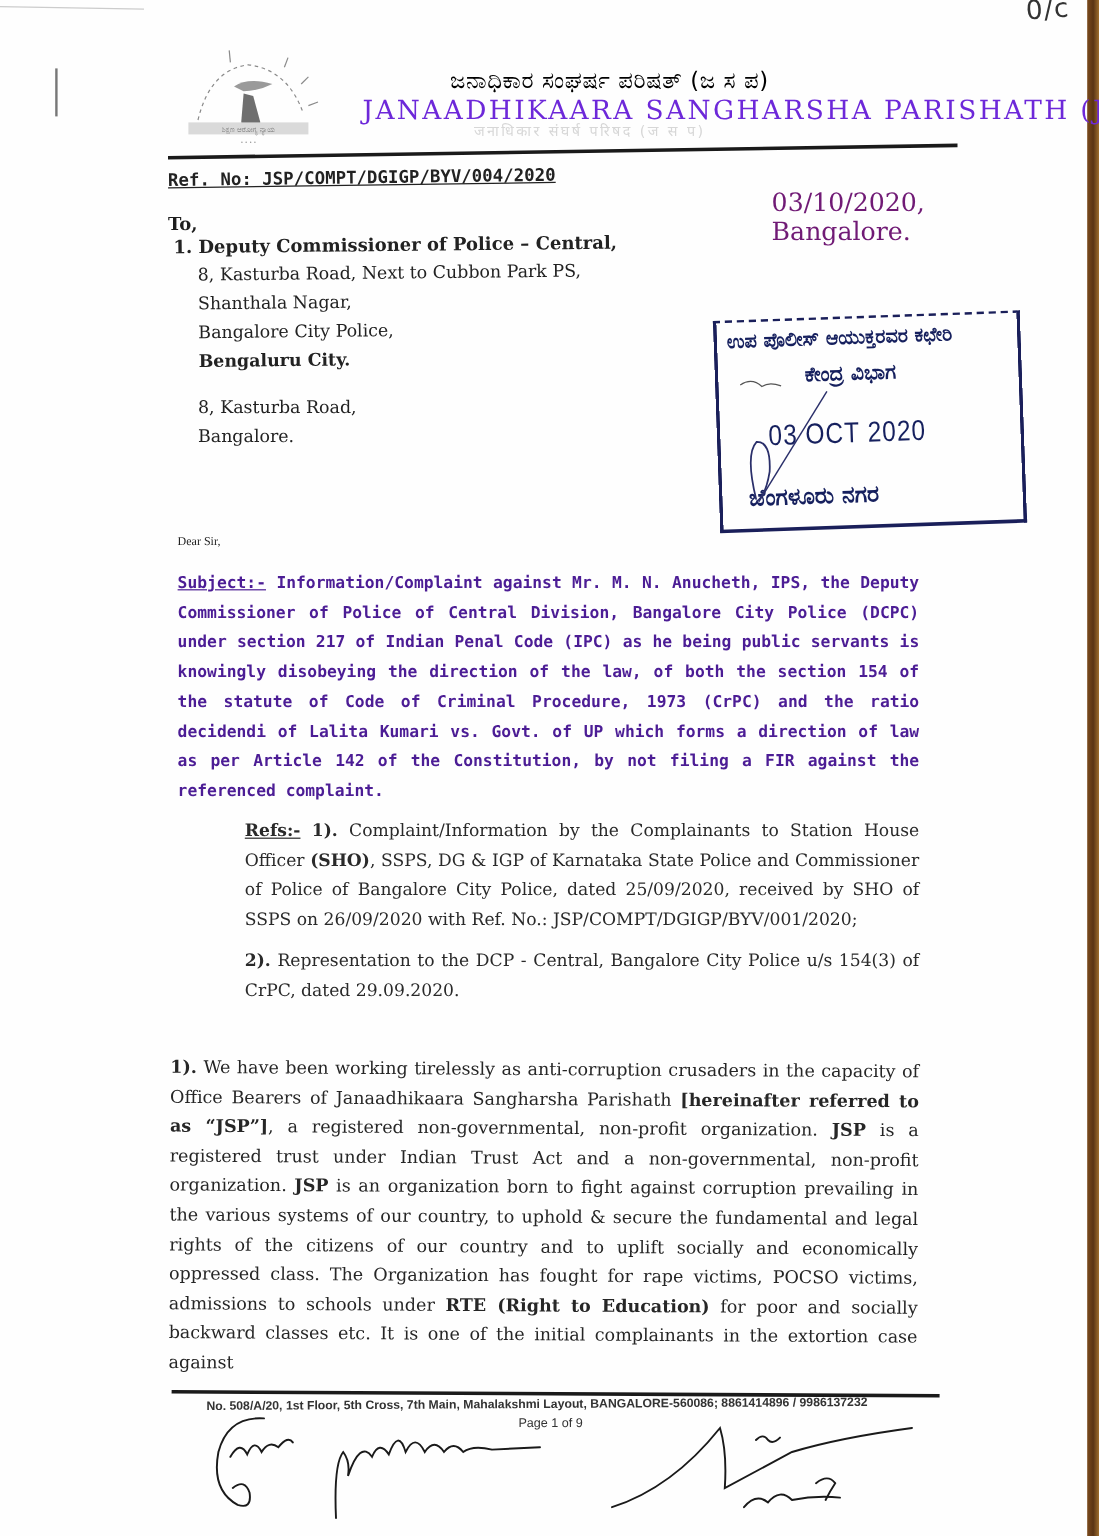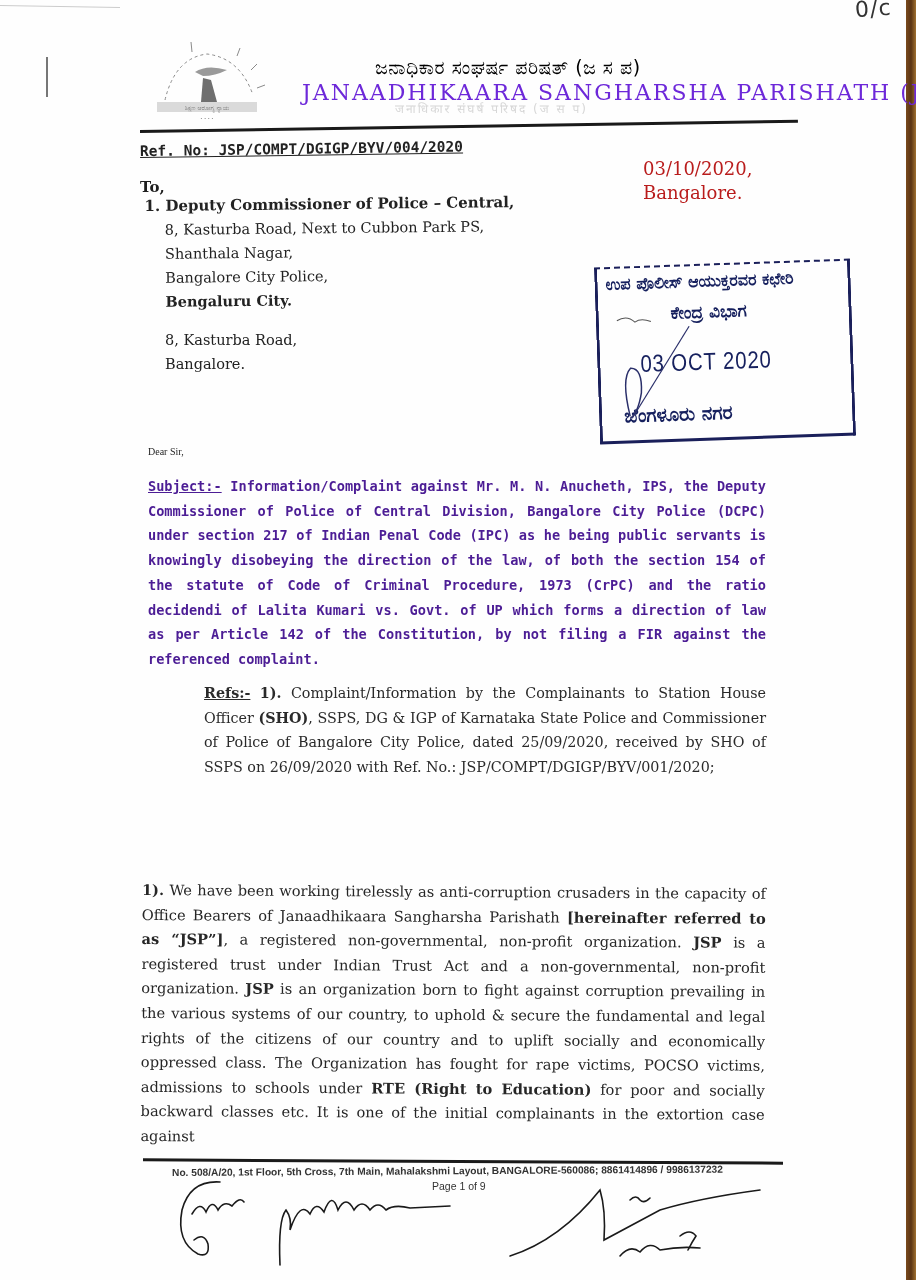--- a/index.html
+++ b/index.html
@@ -41,21 +41,21 @@
     position: absolute; left: 140px; top: 130px; width: 658px; height: 3px; background: #1a1a1a;
     transform: rotate(-0.9deg); transform-origin: left center;
   }
 
   
   .ref-no {
     position: absolute; left: 140px; top: 143px; font-family: "DejaVu Sans Mono", monospace;
     font-weight: bold; font-size: 14.5px; text-decoration: underline; color: #222;
     transform: rotate(-0.8deg); transform-origin: left center;
   }
-  .date-block { position: absolute; left: 643px; top: 157px; font-size: 18px; line-height: 24px; color: #b91c1c; }
+  .date-block { position: absolute; left: 643px; top: 157px; font-size: 21px; line-height: 24px; color: #701a75; }
   .to-label { position: absolute; left: 140px; top: 178px; font-weight: bold; font-size: 15px; }
   .addr { position: absolute; left: 145px; font-size: 14.5px; line-height: 24px; color: #222; }
   .addr .head { font-weight: bold; font-size: 15px; }
   .addr .line { padding-left: 20px; }
   .addr .line.bold { font-weight: bold; }
   .addr1 { top: 194px; transform: rotate(-0.6deg); transform-origin: left center; }
   .addr2 { top: 328px; }
   .dear { position: absolute; left: 148px; top: 446px; font-size: 10px; font-family: Liberation Serif, serif; }
 
   
@@ -173,20 +173,21 @@
       <path d="M18 52 Q28 46 36 54 Q42 50 52 54" stroke="#555" stroke-width="1" fill="none"></path>
     </svg>
   </div>
 
   <div class="dear">Dear Sir,</div>
 
   <div class="subject"><span class="label">Subject:-</span><span> Information/Complaint against Mr. M. N. Anucheth, IPS, the Deputy Commissioner of Police of Central Division, Bangalore City Police (DCPC) under section 217 of Indian Penal Code (IPC) as he being public servants is knowingly disobeying the direction of the law, of both the section 154 of the statute of Code of Criminal Procedure, 1973 (CrPC) and the ratio decidendi of Lalita Kumari vs. Govt. of UP which forms a direction of law as per Article 142 of the Constitution, by not filing a FIR against the referenced complaint.</span></div>
 
   <div class="refs">
     <div><span class="label">Refs:-</span> <b>1).</b><span> Complaint/Information by the Complainants to Station House Officer </span><b>(SHO)</b><span>, SSPS, DG &amp; IGP of Karnataka State Police and Commissioner of Police of Bangalore City Police, dated 25/09/2020, received by SHO of SSPS on 26/09/2020 with Ref. No.: JSP/COMPT/DGIGP/BYV/001/2020;</span></div>
+    <div class="r2"><b>2).</b><span> Representation to the DCP - Central, Bangalore City Police u/s 154(3) of CrPC, dated 29.09.2020.</span></div>
   </div>
 
   <div class="body-para"><b>1).</b><span> We have been working tirelessly as anti-corruption crusaders in the capacity of Office Bearers of Janaadhikaara Sangharsha Parishath </span><b>[hereinafter referred to as “JSP”]</b><span>, a registered non-governmental, non-profit organization. </span><b>JSP</b><span> is a registered trust under Indian Trust Act and a non-governmental, non-profit organization. </span><b>JSP</b><span> is an organization born to fight against corruption prevailing in the various systems of our country, to uphold &amp; secure the fundamental and legal rights of the citizens of our country and to uplift socially and economically oppressed class. The Organization has fought for rape victims, POCSO victims, admissions to schools under </span><b>RTE (Right to Education)</b><span> for poor and socially backward classes etc. It is one of the initial complainants in the extortion case against</span></div>
 
   <div class="hr-bottom"></div>
   <div class="footer-addr">No. 508/A/20, 1st Floor, 5th Cross, 7th Main, Mahalakshmi Layout, BANGALORE-560086; 8861414896 / 9986137232</div>
   <div class="page-num">Page 1 of 9</div>
 
   <svg class="signatures" viewBox="0 0 640 110">
     <g stroke="#1a1a1a" stroke-width="1.6" fill="none" stroke-linecap="round">

